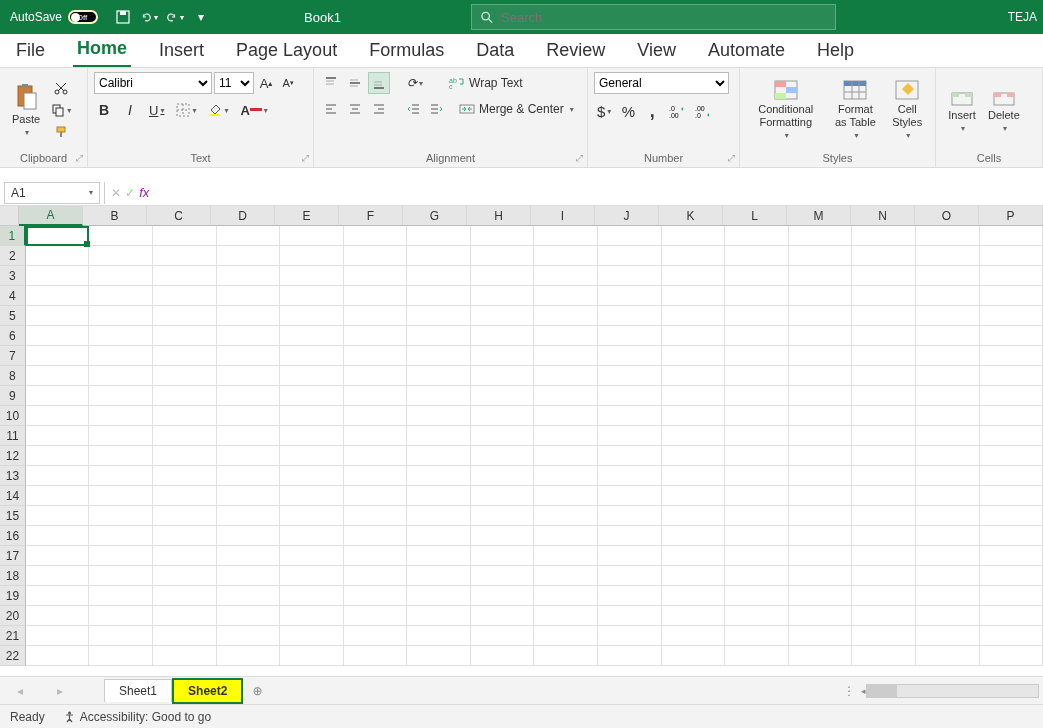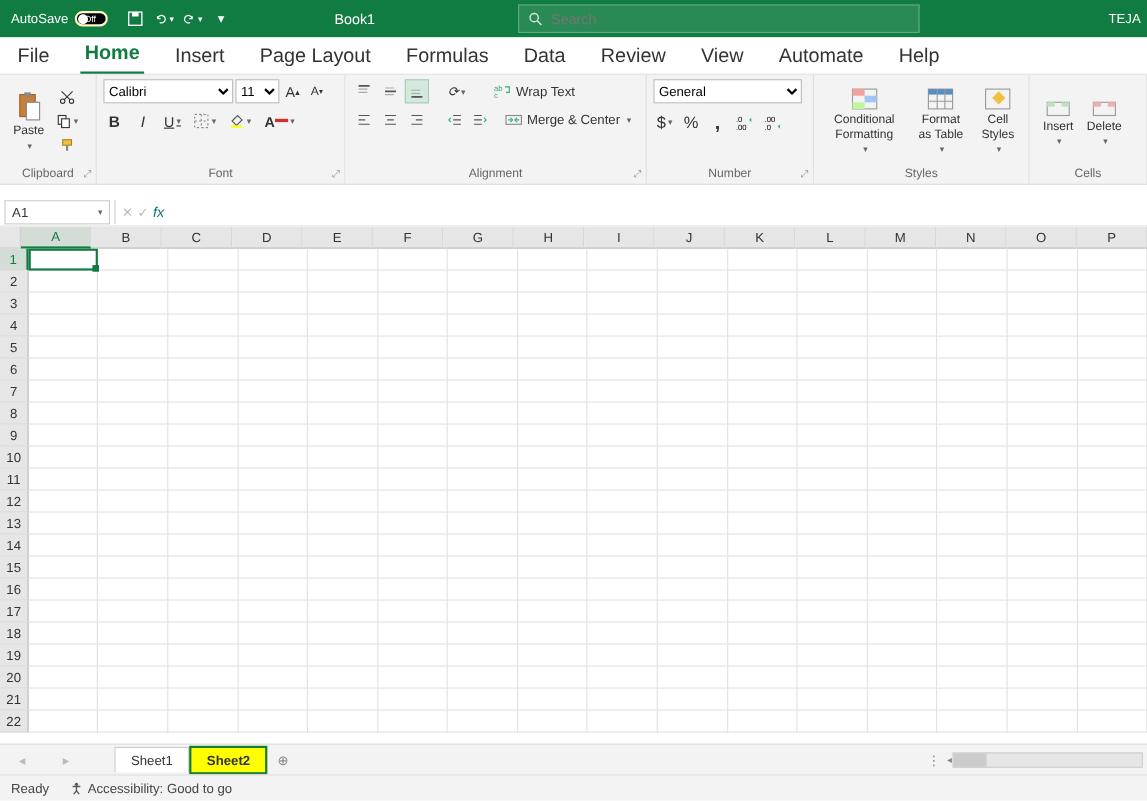--- a/index.html
+++ b/index.html
@@ -29,21 +29,21 @@
 .dd { font-size: 8px; color: #666; margin-left: 2px; }
 select.font-sel { border: 1px solid #bbb; font-size: 12px; background: #fff; height: 22px; }
 .font-name { width: 118px; }
 .font-size { width: 40px; }
 .num-sel { width: 135px; }
 .align-btn { width: 22px; height: 22px; border: 1px solid transparent; }
 .align-btn.sel { background: #d4e8dc; border: 1px solid #a8cfb5; }
 .formula-bar { height: 26px; background: #fff; display: flex; align-items: center; border-bottom: 1px solid #dcdcdc; margin-top: 12px; }
 .name-box { width: 96px; border: 1px solid #ccc; height: 22px; padding: 0 6px; display: flex; align-items: center; justify-content: space-between; margin: 0 4px; font-size: 12px; }
 .fx-btns { display: flex; gap: 4px; padding: 0 6px; color: #bbb; align-items: center; }
-.fx-icon { font-style: italic; font-size: 13px; color: #0f766e; }
+.fx-icon { font-style: italic; font-size: 13px; color: #a21caf; }
 .formula-input { flex: 1; border: none; height: 22px; outline: none; padding: 0 6px; }
 .grid-area { flex: 1; display: flex; flex-direction: column; overflow: hidden; background: #fff; }
 .col-headers { display: flex; height: 20px; }
 .corner { width: 26px; border-right: 1px solid #ccc; border-bottom: 1px solid #ccc; background: #e6e6e6; }
 .col-h { width: 64px; border-right: 1px solid #d8d8d8; border-bottom: 1px solid #bcbcbc; background: #e6e6e6; display: flex; align-items: center; justify-content: center; font-size: 12px; }
 .col-h.sel { background: #d4dcd6; border-bottom: 2px solid #107c41; color: #107c41; }
 .rows { flex: 1; overflow: hidden; }
 .row { display: flex; height: 20px; }
 .row-h { width: 26px; background: #e6e6e6; border-right: 1px solid #bcbcbc; border-bottom: 1px solid #d8d8d8; display: flex; align-items: center; justify-content: center; font-size: 12px; }
 .row-h.sel { background: #d4dcd6; border-right: 2px solid #107c41; color: #107c41; }
@@ -185,21 +185,21 @@
             </svg>
             <span class="dd">▾</span>
           </div>
         <div class="btn">
             <span style="font-size:13px;font-weight:bold">A</span>
             <div style="width:12px;height:3px;background:#d13030;margin-top:-2px"></div>
             <span class="dd">▾</span>
           </div>
       </div>
     </div>
-    <div class="group-label"><span>Font</span><span class="dlg">⤢</span></div>
+    <div class="group-label"><span>Text</span><span class="dlg">⤢</span></div>
   </div>
 
   <div class="group" style="width:274px">
     <div class="group-body" style="flex-direction:column;align-items:flex-start;gap:4px">
       <div class="hstack">
         <div class="btn align-btn">
             <svg width="14" height="14">
               <line x1="2" y1="2" x2="12" y2="2" stroke="#555" stroke-width="1.5"></line>
               <line x1="2" y1="5" x2="10" y2="5" stroke="#aaa"></line>
               <line x1="2" y1="8" x2="10" y2="8" stroke="#aaa"></line>

